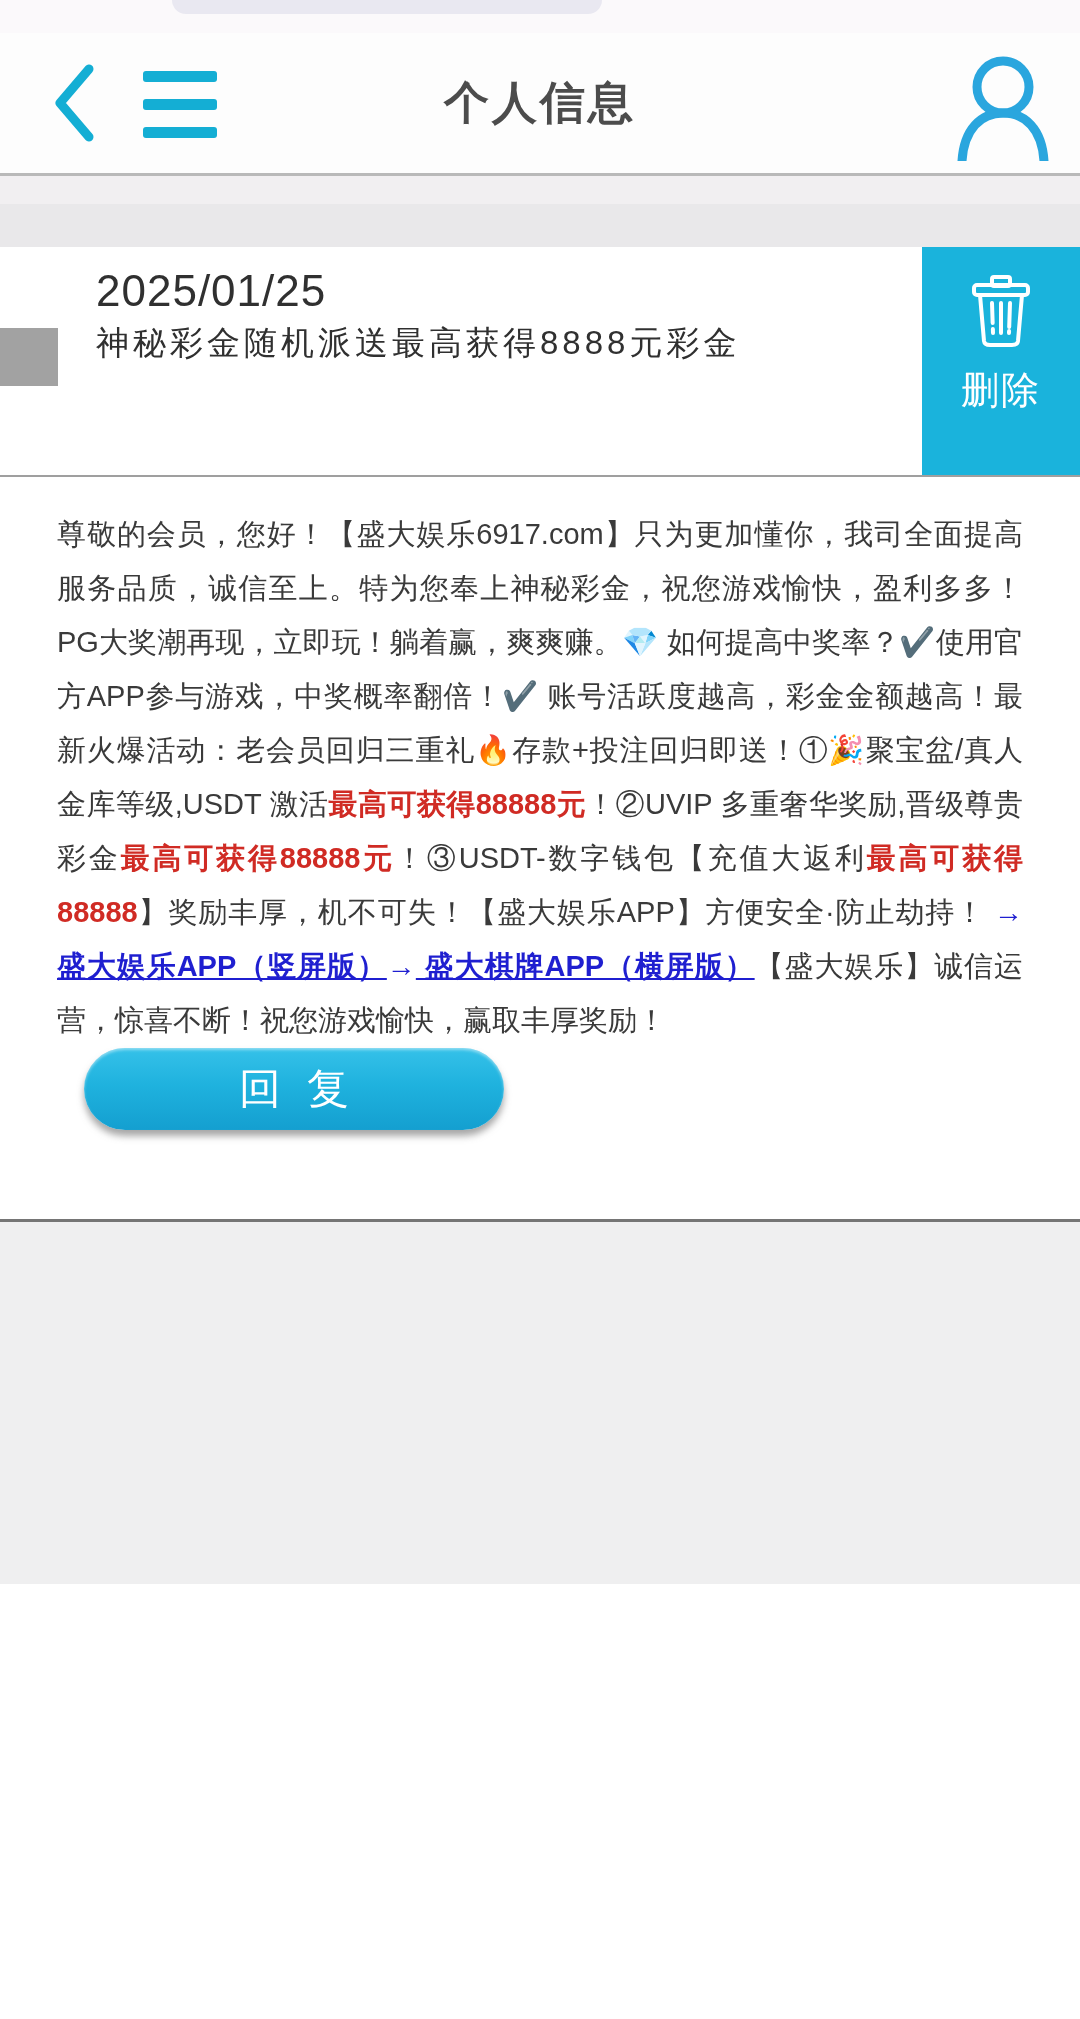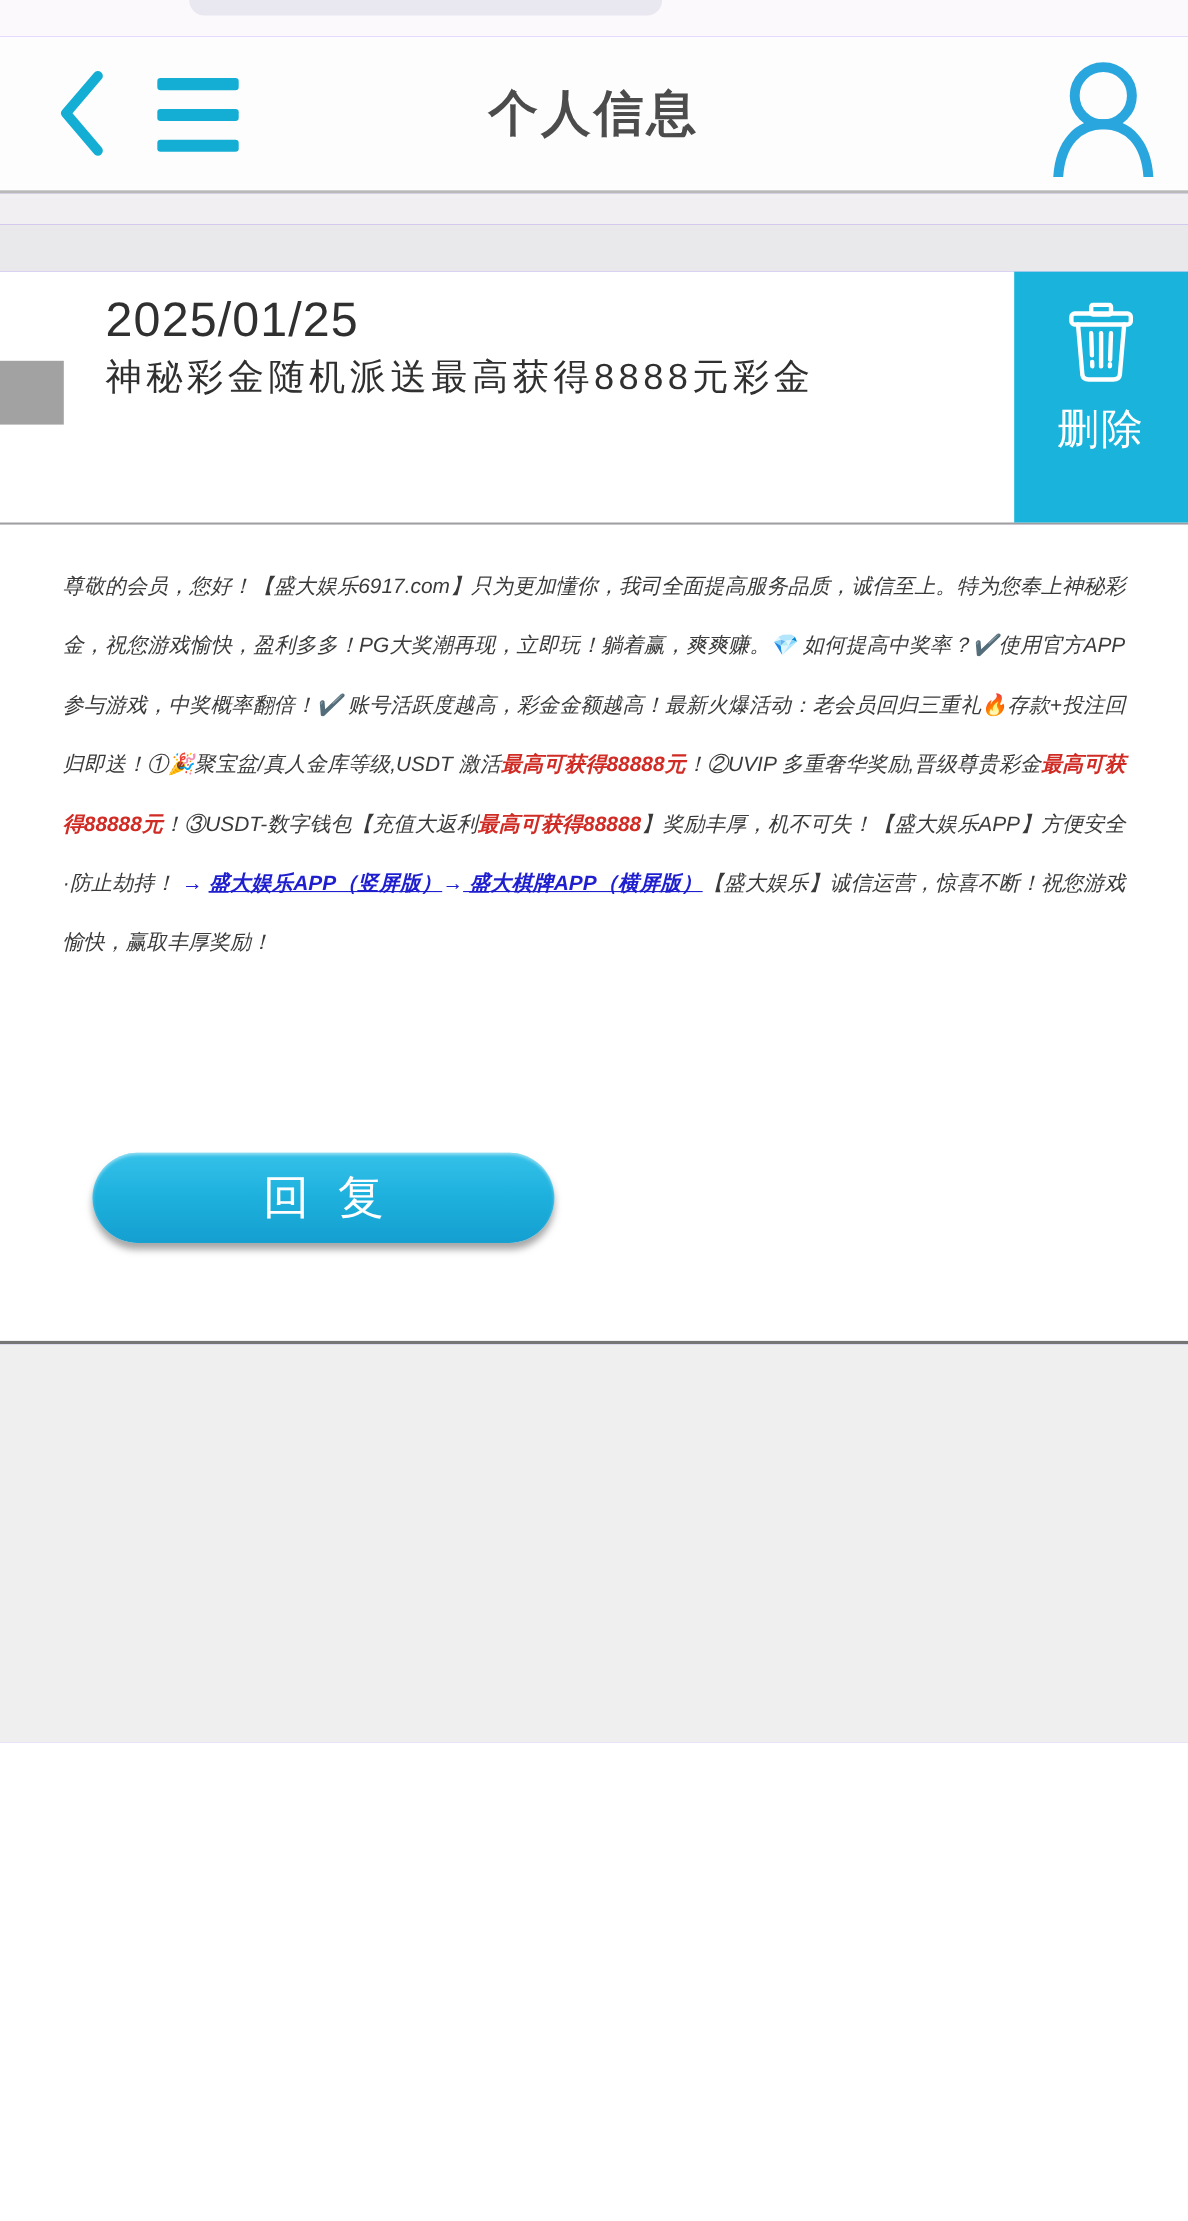--- a/index.html
+++ b/index.html
@@ -26,21 +26,21 @@
   
   .message-card { position:absolute; left:0; top:247px; width:1080px; height:230px; background:#ffffff; border-bottom:2px solid #9f9f9f; }
   .unread-block { position:absolute; left:0; top:81px; width:58px; height:58px; background:#a2a2a2; }
   .msg-date { position:absolute; left:96px; top:19px; font-size:44px; color:#303030; letter-spacing:1px; line-height:50px; }
   .msg-title { position:absolute; left:96px; top:70px; width:820px; font-size:33px; color:#303030; letter-spacing:4px; line-height:52px; white-space:nowrap; }
   .delete-btn { position:absolute; right:0; top:0; width:158px; height:228px; background:#1ab3dc; border:none; cursor:pointer; display:flex; flex-direction:column; align-items:center; justify-content:flex-start; padding-top:28px; }
   .delete-label { margin-top:16px; color:#ffffff; font-size:38px; letter-spacing:2px; }
 
   
   .message-body { position:absolute; left:0; top:477px; width:1080px; height:745px; background:#ffffff; border-bottom:3px solid #757575; }
-  .msg-text { position:absolute; left:57px; top:30px; width:966px; font-size:19px; line-height:54px; color:#3a3a3a; text-align:justify;font-style:italic; }
+  .msg-text { position:absolute; left:57px; top:30px; width:966px; font-size:29px; line-height:54px; color:#3a3a3a; text-align:justify; }
   .t-red   { color:#d02b24; font-weight:700; }
   .t-link  { color:#1f1fd0; font-weight:700; text-decoration:underline; cursor:pointer; }
   .t-arrow { color:#1f1fd0; font-weight:700; }
   .t-check { color:#2f9d8f; }
   .t-gem   { color:#5bc6ee; }
 
   .actions { position:absolute; left:0; top:571px; width:1080px; height:82px; }
   .pill-btn { position:absolute; height:82px; border:none; border-radius:42px; cursor:pointer;
     background:linear-gradient(180deg,#35c1e9 0%,#1fb2de 45%,#149fd0 100%);
     box-shadow:0 6px 7px rgba(95,95,95,.55), inset 0 2px 3px rgba(255,255,255,.45);

